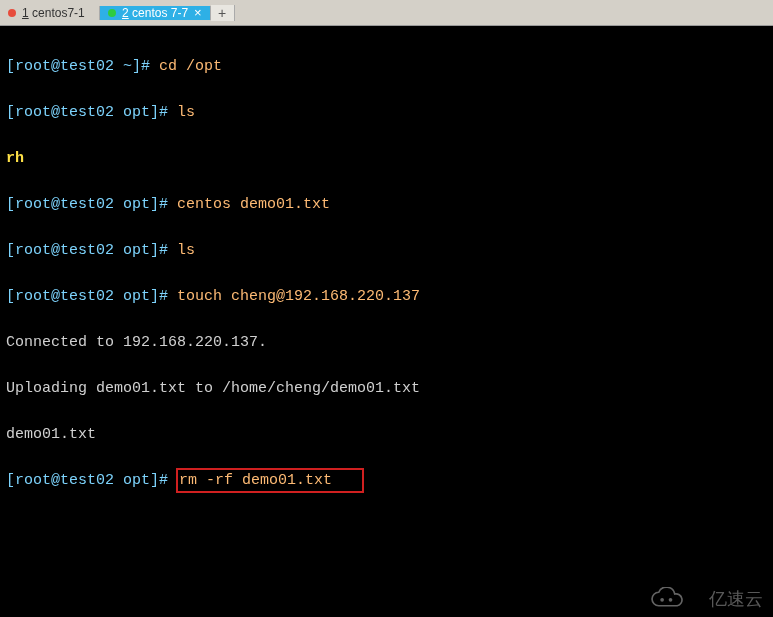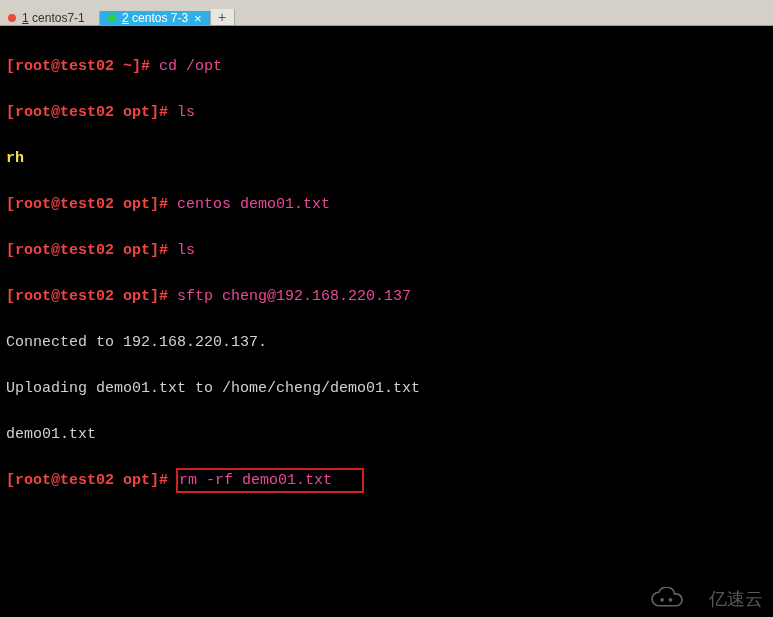--- a/index.html
+++ b/index.html
@@ -9,21 +9,21 @@
       font-family: "Consolas", "Courier New", monospace;
       font-size: 15px;
       background: #000;
       overflow: hidden;
       position: relative;
     }
     .tab-bar {
       height: 26px;
       background: #d4d0c8;
       display: flex;
-      align-items: flex-end;
+      align-items: center;
       border-bottom: 1px solid #999;
     }
     .tab {
       display: flex;
       align-items: center;
       padding: 0 8px;
       gap: 6px;
       border-right: 1px solid #aaa;
       cursor: pointer;
       font-family: Tahoma, Arial, sans-serif;
@@ -49,22 +49,22 @@
       background: #000;
       color: #d0d0d0;
       padding: 6px 6px;
       line-height: 23px;
       white-space: pre;
       font-weight: 500;
       height: calc(100% - 26px);
       position: relative;
     }
     .line { display: block; }
-    .prompt { color: #ef4444; font-weight: bold; }
-    .cmd { color: #ec4899; text-align: right; }
+    .prompt { color: #7dd3fc; }
+    .cmd { color: #fdba74; text-align: right; }
     .rh { color: #fde047; font-weight: bold; }
     .file-white { color: #d0d0d0; }
     .redbox { outline: 2px solid #d02020; outline-offset: -1px; display:inline-block; padding:0 4px 0 2px; }
     .watermark {
       position:absolute;
       bottom: 6px; right: 10px;
       opacity: 0.65;
       display:flex; align-items:center; gap:20px;
       font-family: Arial, sans-serif;
       color:#888;
@@ -76,33 +76,33 @@
 </head>
 <body>
 
 <div class="tab-bar">
   <div class="tab inactive">
     <span class="tab-dot dot-red"></span>
     <span><span class="underline">1</span> <span>centos7-1</span></span>
   </div>
   <div class="tab active">
     <span class="tab-dot dot-green"></span>
-    <span><span class="underline">2</span> <span>centos 7-3</span></span>
+    <span><span class="underline">2</span> <span>centos 7-7</span></span>
     <span class="tab-close">×</span>
   </div>
   <div class="tab-add">+</div>
 </div>
 
 <div class="terminal">
 <span class="line"><span class="prompt">[root@test02 ~]# </span><span class="cmd">cd /opt</span></span>
 <span class="line"><span class="prompt">[root@test02 opt]# </span><span class="cmd">ls</span></span>
 <span class="line"><span class="rh">rh</span></span>
 <span class="line"><span class="prompt">[root@test02 opt]# </span><span class="cmd">centos demo01.txt</span></span>
 <span class="line"><span class="prompt">[root@test02 opt]# </span><span class="cmd">ls</span></span>
-<span class="line"><span class="prompt">[root@test02 opt]# </span><span class="cmd">sftp cheng@192.168.220.137</span></span>
+<span class="line"><span class="prompt">[root@test02 opt]# </span><span class="cmd">touch cheng@192.168.220.137</span></span>
 <span class="line"><span>Connected to 192.168.220.137.</span></span>
 <span class="line"><span>Uploading demo01.txt to /home/cheng/demo01.txt</span></span>
 <span class="line"><span>demo01.txt</span></span>
 <span class="line"><span class="prompt">[root@test02 opt]# </span><span class="redbox"><span class="cmd">rm -rf demo01.txt</span>   </span></span>
 
 
 
 
 
 

